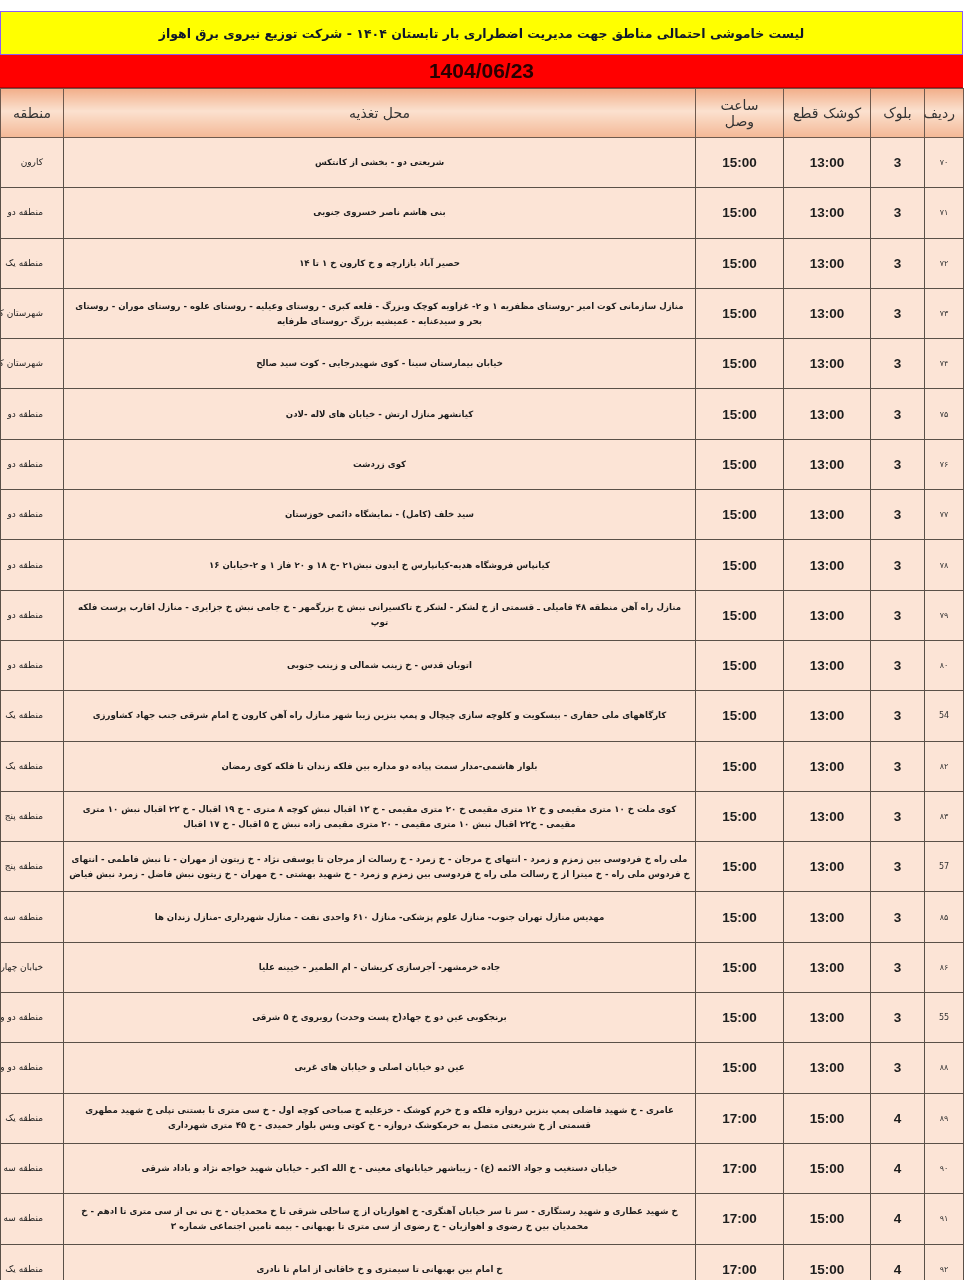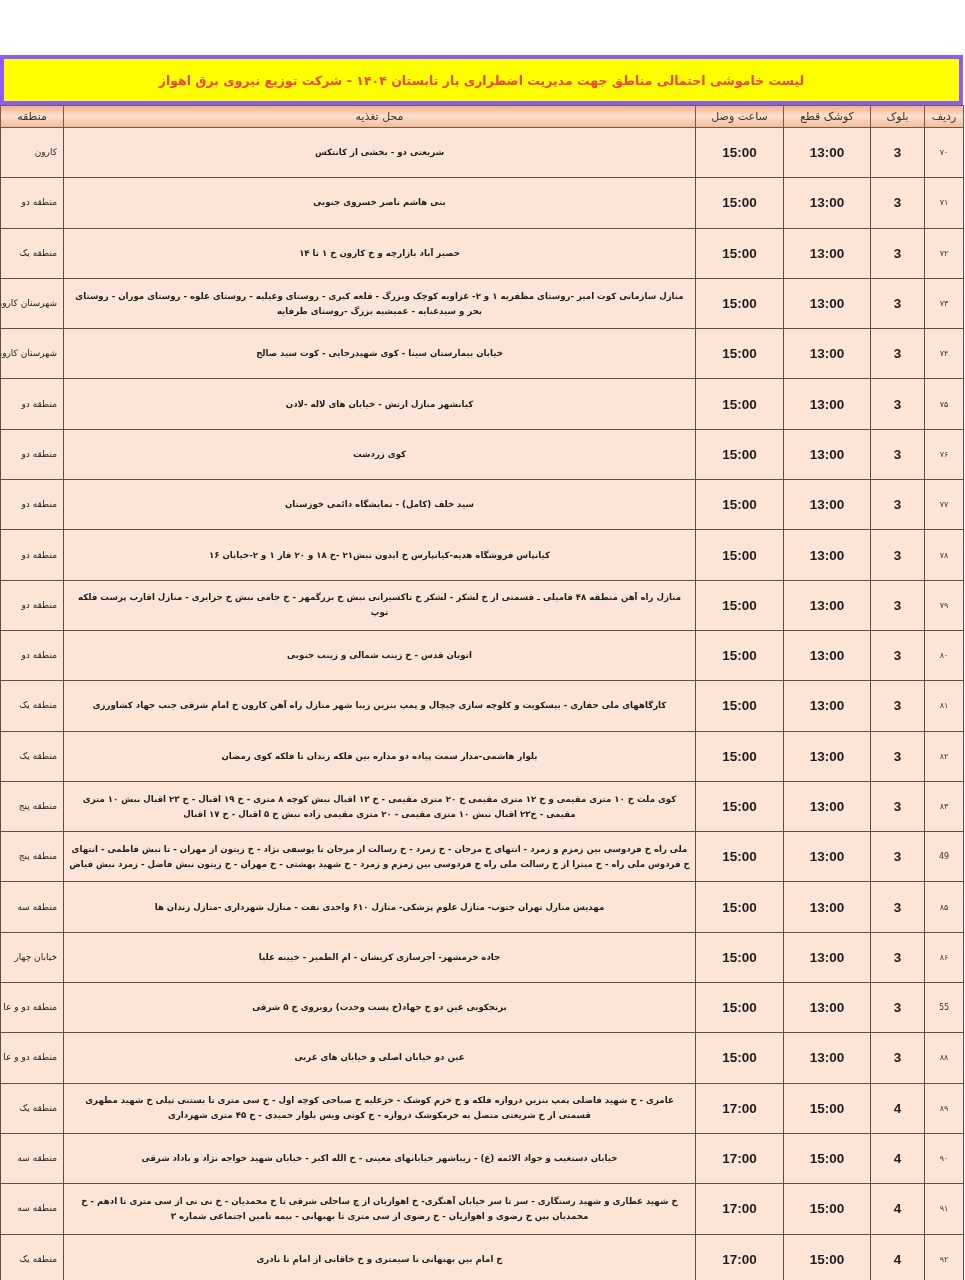--- a/index.html
+++ b/index.html
@@ -1,34 +1,35 @@
 <!DOCTYPE html>
 <html><head>
 <meta charset="utf-8">
 <style>
   html, body { margin:0; padding:0; background:#ffffff; }
   body { width:965px; height:1280px; overflow:hidden; position:relative; font-family:"DejaVu Sans", sans-serif; }
   .sheet { position:absolute; left:0; top:11px; width:963px; }
-  .title-bar { height:42px; background:#ffff00; border:4px solid #8b5cf6; display:flex; align-items:center; justify-content:center; direction:rtl; font-size:12.5px; font-weight:bold; color:#ef4444;margin-top:44px; }
+  .title-bar { height:42px; background:#ffff00; border:1px solid #8b5cf6; display:flex; align-items:center; justify-content:center; direction:rtl; font-size:12.5px; font-weight:bold; color:#0f172a; }
   .date-bar { height:32px; background:#ff0000; display:flex; align-items:center; justify-content:center; font-family:"Liberation Sans", sans-serif; font-size:21px; font-weight:bold; color:#2a0000; border-bottom:1px solid #b00; }
   table { border-collapse:collapse; table-layout:fixed; width:963px; direction:rtl; }
-  th { height:21px; font-size:11px; font-weight:normal; color:#333;
+  th { height:21px; font-size:14px; font-weight:normal; color:#333;
        background:linear-gradient(to bottom,#f2b08c 0%,#fbe1cf 45%,#f4b896 100%);
-       border:1px solid #6e5a4e; padding:0; }
+       border:1px solid #6e5a4e; padding:8px; }
   td { height:49.3px; background:#fce4d6; border:1px solid #5a5048; text-align:center; padding:0 4px; font-size:8.6px; font-weight:bold; color:#1d1d1d; line-height:15px; overflow:hidden; }
   td.num { font-family:"Liberation Sans", sans-serif; font-size:13.5px; }
   td.rowno { font-size:8px; font-weight:normal; color:#333;margin-left:36px; }
-  td.region { text-align:right; white-space:nowrap; font-weight:normal; font-size:9px; padding-right:6px; }
+  td.region { text-align:right; white-space:nowrap; font-weight:normal; font-size:9px; padding-right:20px; }
   td.loc { direction:rtl; }
 </style>
 </head>
 <body>
 
 <div class="sheet">
   <div class="title-bar">لیست خاموشی احتمالی مناطق جهت مدیریت اضطراری بار تابستان ۱۴۰۴ - شرکت توزیع نیروی برق اهواز</div>
+  <div class="date-bar">1404/06/23</div>
 
   <table>
     <colgroup>
       <col style="width:39px">
       <col style="width:54px">
       <col style="width:87px">
       <col style="width:88px">
       <col style="width:632px">
       <col style="width:63px">
     </colgroup>
@@ -136,21 +137,21 @@
   <tr>
     <td class="rowno">۸۰</td>
     <td class="num">3</td>
     <td class="num">13:00</td>
     <td class="num">15:00</td>
     <td class="loc">اتوبان قدس - خ زینب شمالی و زینب جنوبی</td>
     <td class="region">منطقه دو</td>
   </tr>
 
   <tr>
-    <td class="rowno">۸۱</td>
+    <td class="rowno">54</td>
     <td class="num">3</td>
     <td class="num">13:00</td>
     <td class="num">15:00</td>
     <td class="loc">کارگاههای ملی حفاری - بیسکویت و کلوچه سازی چیچال و پمپ بنزین زیبا شهر منازل راه آهن کارون خ امام شرقی جنب جهاد کشاورزی</td>
     <td class="region">منطقه یک</td>
   </tr>
 
   <tr>
     <td class="rowno">۸۲</td>
     <td class="num">3</td>
@@ -163,21 +164,21 @@
   <tr>
     <td class="rowno">۸۳</td>
     <td class="num">3</td>
     <td class="num">13:00</td>
     <td class="num">15:00</td>
     <td class="loc">کوی ملت خ ۱۰ متری مقیمی و خ ۱۲ متری مقیمی خ ۲۰ متری مقیمی - خ ۱۳ اقبال نبش کوچه ۸ متری - خ ۱۹ اقبال - خ ۲۳ اقبال نبش ۱۰ متری مقیمی - خ۲۳ اقبال نبش ۱۰ متری مقیمی - ۲۰ متری مقیمی زاده نبش خ ۵ اقبال - خ ۱۷ اقبال</td>
     <td class="region">منطقه پنج</td>
   </tr>
 
   <tr>
-    <td class="rowno">49</td>
+    <td class="rowno">57</td>
     <td class="num">3</td>
     <td class="num">13:00</td>
     <td class="num">15:00</td>
     <td class="loc">ملی راه خ فردوسی بین زمزم و زمرد - انتهای خ مرجان - خ زمرد - خ رسالت از مرجان تا یوسفی نژاد - خ زیتون از مهران - تا نبش فاطمی - انتهای خ فردوس ملی راه - خ میترا از خ رسالت ملی راه خ فردوسی بین زمزم و زمرد - خ شهید بهشتی - خ مهران - خ زیتون نبش فاضل - زمرد نبش فیاض</td>
     <td class="region">منطقه پنج</td>
   </tr>
 
   <tr>
     <td class="rowno">۸۵</td>
     <td class="num">3</td>

